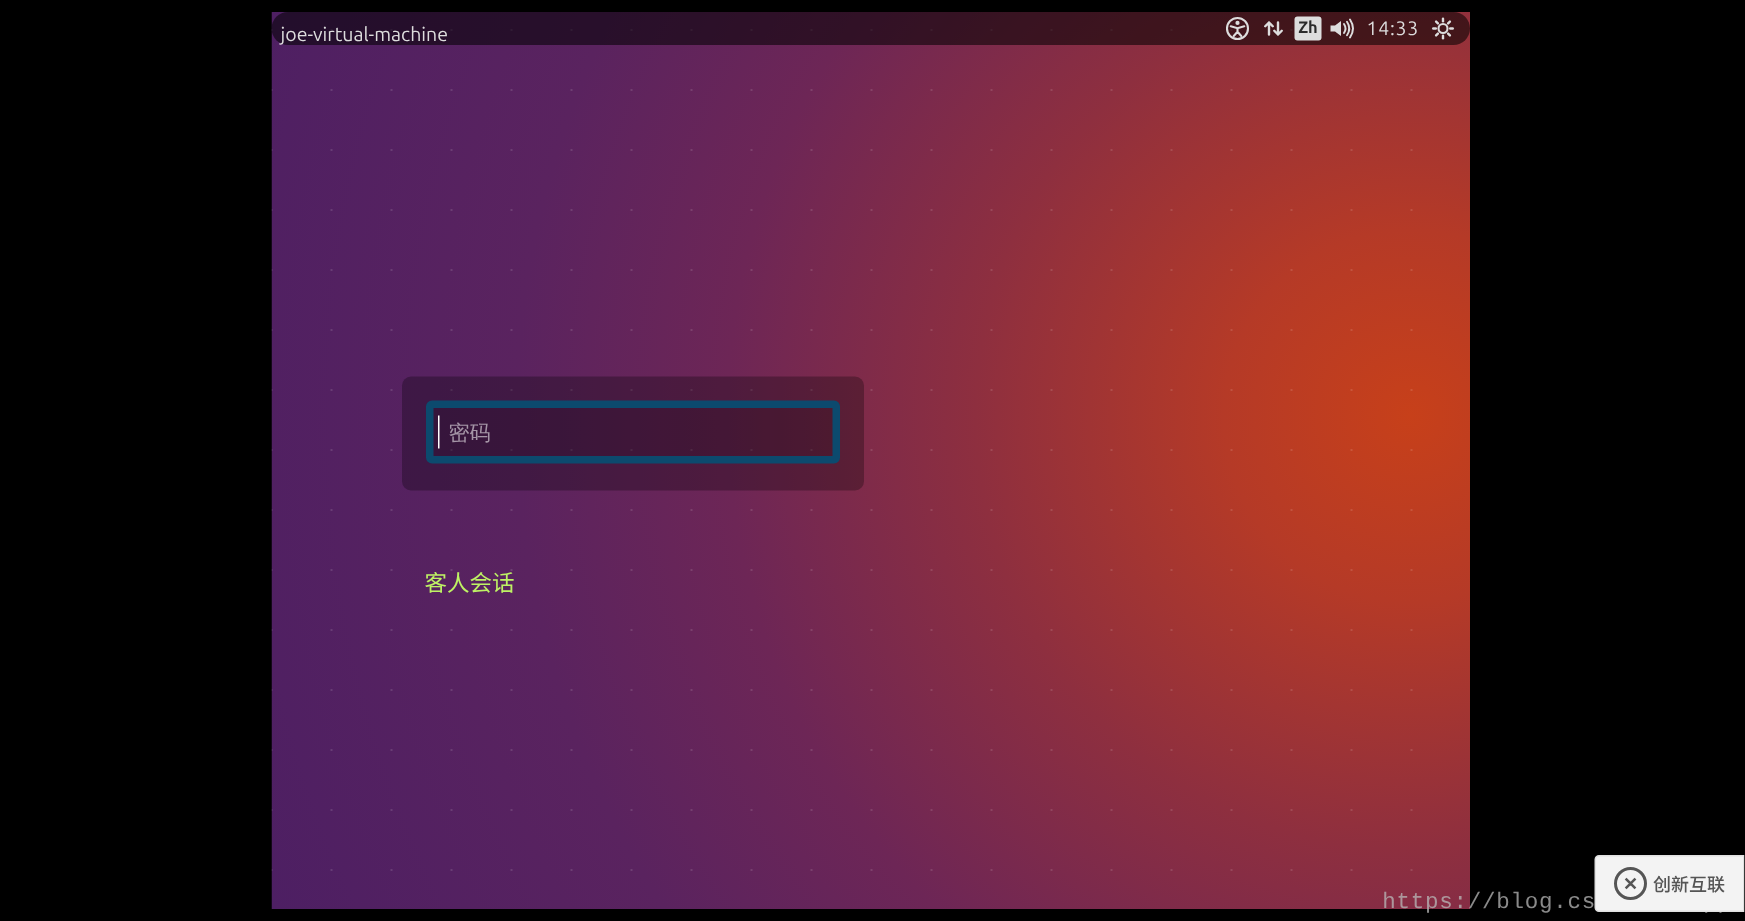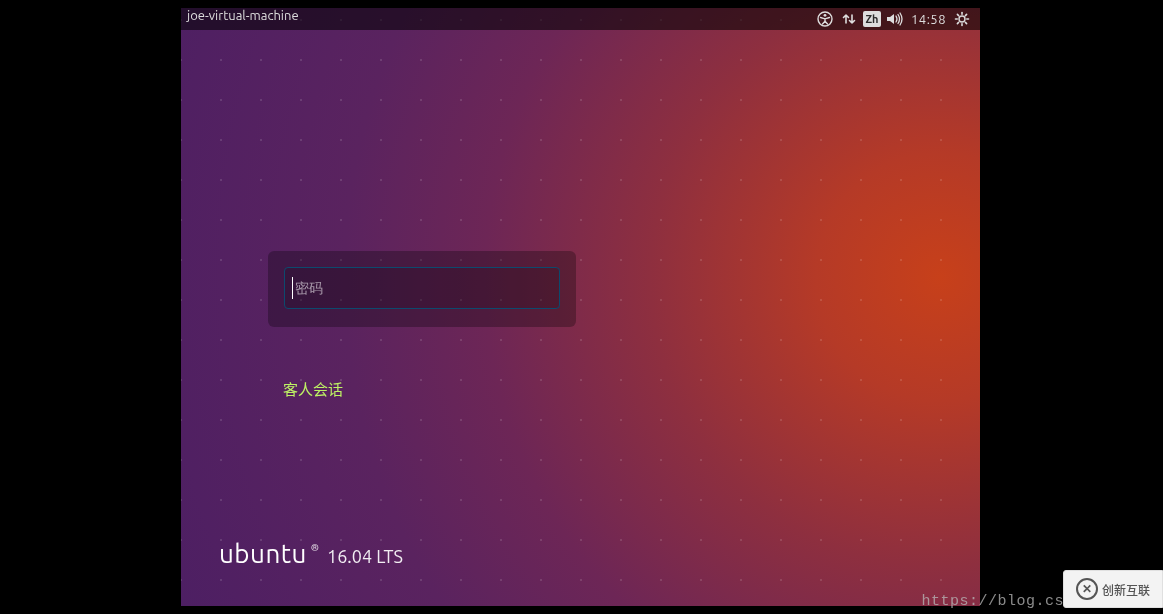--- a/index.html
+++ b/index.html
@@ -16,24 +16,25 @@
       position: absolute; inset: 0;
       background-image: radial-gradient(rgba(255,255,255,0.25) 1px, transparent 1px);
       background-size: 40px 40px;
       background-position: 20px 32px;
       opacity: 0.5;
     }
     
     .panel {
       position: absolute; left: 0; right: 0; top: 0; height: 22px;
       background: rgba(0,0,0,0.55);
-      display: flex; align-items: flex-start;
+      display: flex; align-items: flex-end;
       padding: 0 6px;
       color: #ddd;
       font-size: 13px;
+      border-radius: 11px;
     }
     .panel .hostname { flex: 0 0 auto; }
     .panel .spacer { flex: 1 1 auto; }
     .panel .ind { display: flex; align-items: center; justify-content: center; width: 24px; height: 22px; color: #ddd; }
     .panel .ind.time { width: auto; padding: 0 4px; font-size: 13px; letter-spacing: .5px; }
     .panel .ind.zh { width: 22px; }
     .panel .ind.zh .zhbox { width: 18px; height: 16px; background:#ddd; color:#2b2b2b; font-size:11px; font-weight:600; display:flex; align-items:center; justify-content:center; border-radius:2px; }
     .panel svg { display:block; }
 
     
@@ -41,21 +42,21 @@
       position: absolute; left: 87px; top: 243px; width: 308px;
       background: rgba(0,0,0,0.28);
       border-radius: 6px;
       padding: 16px 16px 18px 16px;
     }
     .loginbox .username { color: #fff; font-size: 15px; margin-bottom: 22px; }
     .loginbox .pwwrap { position: relative; }
     .loginbox input[type=password] {
       width: 100%; height: 42px;
       background: rgba(0,0,0,0.12);
-      border: 1px solid #0c4a6e;
+      border: 5px solid #0c4a6e;
       border-radius: 4px;
       outline: none;
       color: #fdba74;
       font-size: 14px;
       padding: 2px 10px;
     }
     .loginbox input[type=password]::placeholder { color: rgba(255,255,255,0.55); }
     .loginbox .caret { position:absolute; left:8px; top:10px; width:1px; height:22px; background:#fff; animation: blink 1s steps(1) infinite; }
     @keyframes blink { 50% { opacity: 0; } }
 
@@ -124,21 +125,21 @@
 
       <span class="ind" title="Sound">
         <svg width="18" height="16" viewBox="0 0 18 16">
           <path d="M1 6 H4 L8 3 V13 L4 10 H1 Z" fill="#ddd"></path>
           <path d="M10 5 Q12 8 10 11" stroke="#ddd" stroke-width="1.3" fill="none" stroke-linecap="round"></path>
           <path d="M12 3.5 Q15 8 12 12.5" stroke="#ddd" stroke-width="1.3" fill="none" stroke-linecap="round"></path>
           <path d="M14 2 Q18 8 14 14" stroke="#ddd" stroke-width="1.3" fill="none" stroke-linecap="round"></path>
         </svg>
       </span>
 
-      <span class="ind time">14:58</span>
+      <span class="ind time">14:33</span>
 
       <span class="ind" title="System">
         <svg width="16" height="16" viewBox="0 0 16 16">
           <circle cx="8" cy="8" r="3" stroke="#ddd" stroke-width="1.4" fill="none"></circle>
           <g stroke="#ddd" stroke-width="1.6" stroke-linecap="round">
             <path d="M8 1.5 V3.2"></path>
               <path d="M8 12.8 V14.5"></path>
             <path d="M1.5 8 H3.2"></path>
               <path d="M12.8 8 H14.5"></path>
             <path d="M3.4 3.4 L4.6 4.6"></path>
@@ -152,25 +153,20 @@
 
     <div class="loginbox">
       <div class="pwwrap">
         <input type="password" autocomplete="off" placeholder="密码" style="">
         <span class="caret"></span>
       </div>
     </div>
 
     <div class="guest">客人会话</div>
 
-    <div class="brand">
-      <span class="logo">ubuntu</span>
-      <span class="reg">®</span>
-      <span class="ver">16.04 LTS</span>
-    </div>
   </div>
 
   <div class="wm-url">https://blog.csdn.net/qq1</div>
 
   <div class="wm-badge">
     <span class="glyph">✕</span>
     <span>创新互联</span>
   </div>
 </div>
 

